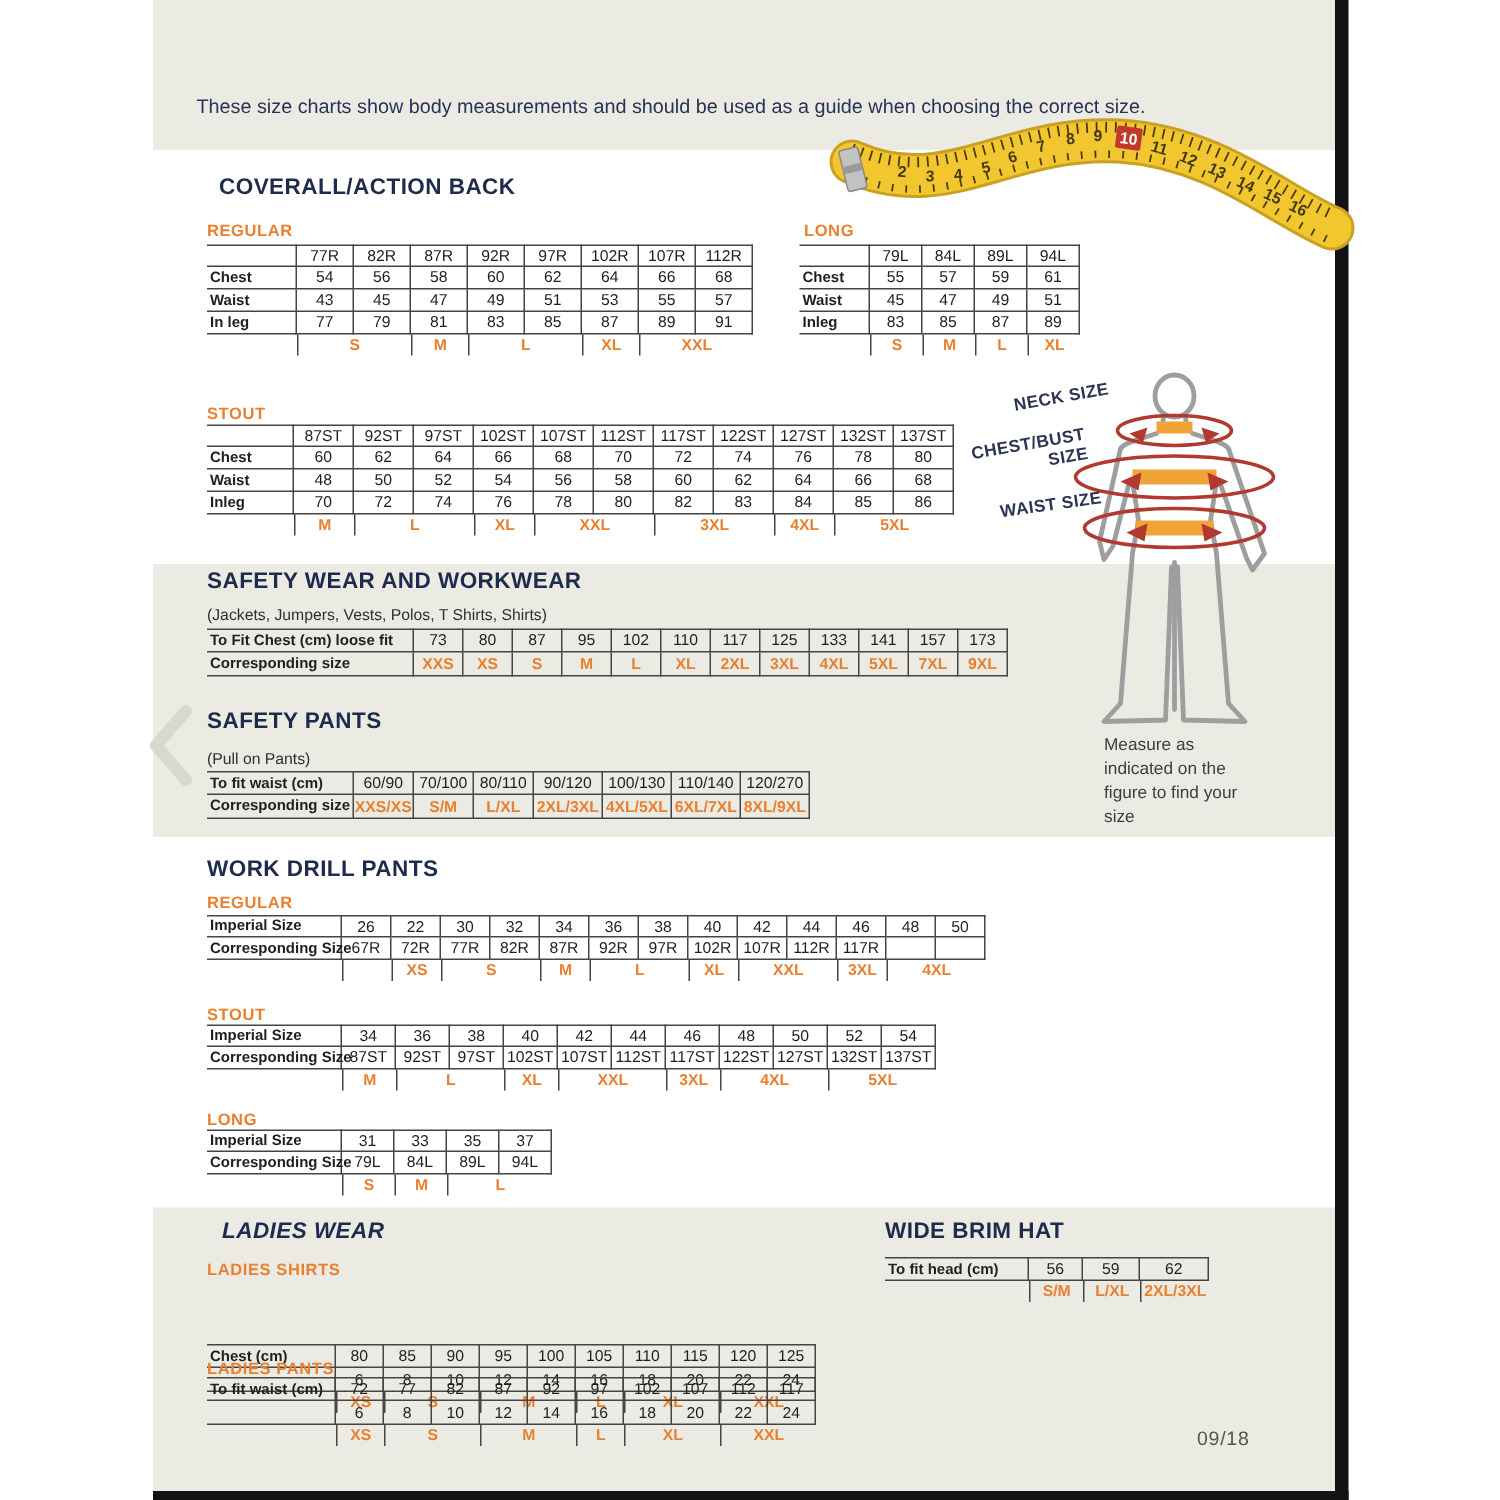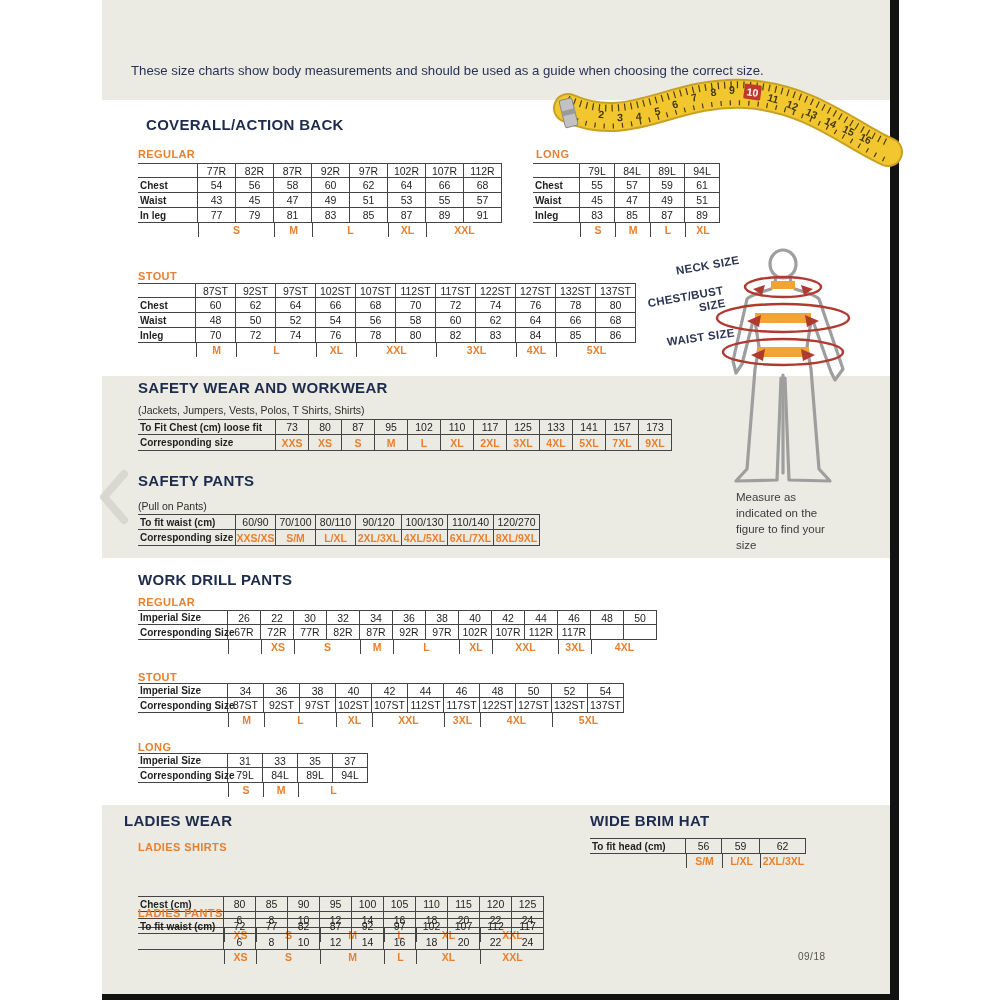--- a/index.html
+++ b/index.html
@@ -25,21 +25,21 @@
   .td.org{color:#e8802f;font-weight:700;}
   .tall .td{height:16px;}
   .tr.grp .td{border:none;height:14px;color:#e8802f;font-weight:700;}
   .tr.grp .td.g{border-left:1px solid #444;}
   .tr.grp .td.sp{border:none;}
 
   .fig-label{position:absolute;font-size:11.5px;font-weight:700;color:#2c3553;
              text-align:right;letter-spacing:.3px;line-height:13px;transform:rotate(-10deg);}
   .fig-caption{position:absolute;left:736px;top:489px;width:102px;font-size:11.5px;
                color:#3c3c3c;line-height:1.4;}
-  .footer{position:absolute;left:798px;top:951px;font-size:10px;color:#55534b;letter-spacing:.5px;}
+  .footer{position:absolute;left:798px;top:951px;font-size:13px;color:#55534b;letter-spacing:.5px;}
   svg{position:absolute;overflow:visible;}
 </style>
 </head>
 <body>
 
 <div class="page">
 
   <div class="band" style="top:0;height:100px;"></div>
   <div class="band" style="top:376px;height:182px;"></div>
   <div class="band" style="top:805px;height:189px;"></div>
@@ -447,21 +447,21 @@
         <div class="td " style="width:35px">94L</div>
       </div>
       <div class="tr grp">
         <div class="td sp" style="width:90px"></div>
         <div class="td g" style="width:35px">S</div>
         <div class="td g" style="width:35px">M</div>
         <div class="td g" style="width:70px">L</div>
       </div>
     </div>
 
-  <div class="h2" style="left:124px;top:812px;">LADIES WEAR</div>
+  <div class="h2" style="left:148px;top:812px;font-style:italic;">LADIES WEAR</div>
   <div class="olabel" style="left:138px;top:841px;">LADIES SHIRTS</div>
   <div class="tbl tall" style="left:138px;top:896px;">
       <div class="tr">
         <div class="td lbl" style="width:86px">Chest (cm)</div>
         <div class="td " style="width:32px">80</div>
         <div class="td " style="width:32px">85</div>
         <div class="td " style="width:32px">90</div>
         <div class="td " style="width:32px">95</div>
         <div class="td " style="width:32px">100</div>
         <div class="td " style="width:32px">105</div>

